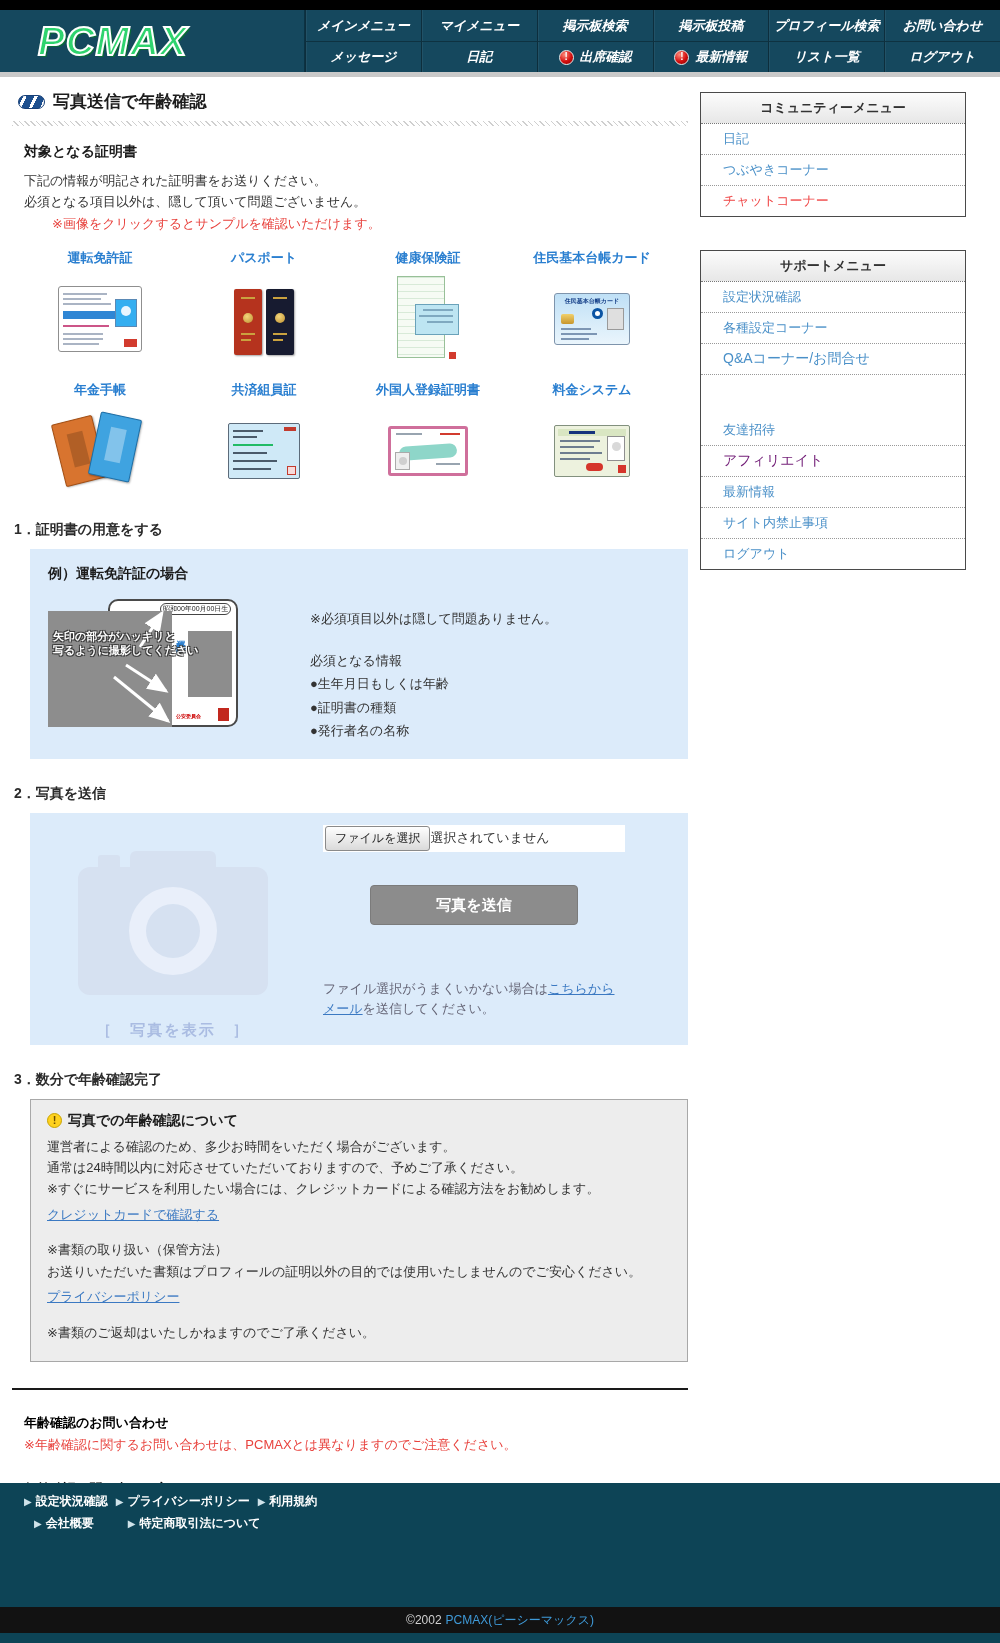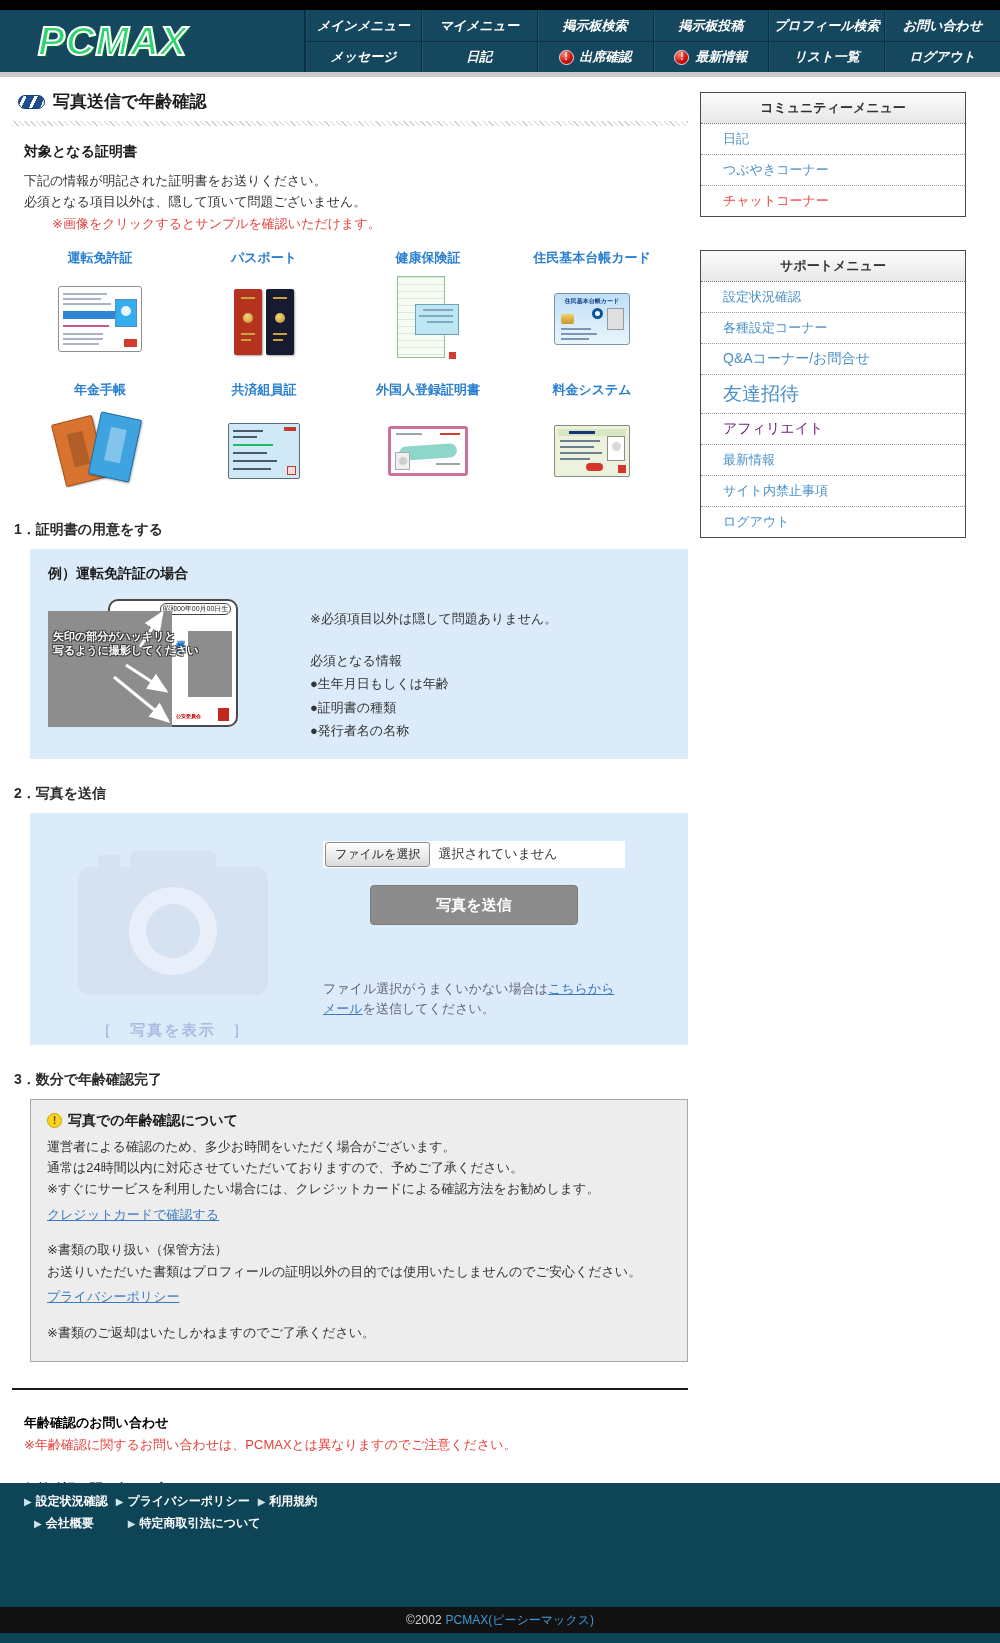--- a/index.html
+++ b/index.html
@@ -134,21 +134,21 @@
 
   
   .box2 { position:relative; margin-left:18px; width:658px; height:232px; background:#dcebfa; }
   .camera-wrap { position:absolute; left:18px; top:36px; width:250px; text-align:center; }
   .cam-body { position:relative; width:190px; height:128px; background:#d6e1f1; border-radius:12px; margin:18px auto 0; }
   .cam-top { position:absolute; top:-16px; left:52px; width:86px; height:20px; background:#d6e1f1; border-radius:6px 6px 0 0; }
   .cam-btn { position:absolute; top:-12px; left:20px; width:22px; height:12px; background:#d6e1f1; border-radius:3px 3px 0 0; }
   .cam-lens-o { position:absolute; top:20px; left:51px; width:88px; height:88px; border-radius:50%; background:#e9effa; }
   .cam-lens-i { position:absolute; top:17px; left:17px; width:54px; height:54px; border-radius:50%; background:#d6e1f1; }
   .photo-show { margin-top:26px; font-size:15px; font-weight:bold; color:#aabce2; letter-spacing:2px; }
-  .file-row { position:absolute; left:293px; top:28px; width:302px; height:27px; background:#fff; display:flex; align-items:center; gap:8px; padding-left:2px; }
+  .file-row { position:absolute; left:293px; top:12px; width:302px; height:27px; background:#fff; display:flex; align-items:center; padding-left:2px; }
   .file-btn { font-size:12px; color:#222; background:linear-gradient(#fefefe,#dadada); border:1px solid #8a8a8a; border-radius:3px; padding:3px 9px; cursor:pointer; white-space:nowrap; }
   .file-status { font-size:13px; color:#333; }
   .submit-btn { position:absolute; left:340px; top:72px; width:208px; height:40px; background:#8c8c8c; border:1px solid #7b7b7b; border-radius:4px;
                 color:#fff; font-size:15px; font-weight:bold; text-align:center; line-height:38px; cursor:pointer; }
   .help { position:absolute; left:293px; top:166px; width:302px; font-size:13px; color:#667; line-height:1.6; }
   a.blue-link { color:#3b79c2; text-decoration:underline; cursor:pointer; }
 
   
   .gray-box { margin-left:18px; width:658px; background:#ededed; border:1px solid #a8a8a8; padding:12px 16px 18px; }
   .warn-row { display:flex; align-items:center; gap:6px; font-size:14px; font-weight:bold; color:#1c1c1c; margin-bottom:6px; }
@@ -462,21 +462,21 @@
       <div style="background:linear-gradient(#fcfcfc,#e7e7e7); border-bottom:1px dotted #777; text-align:center; font-size:13px; font-weight:bold; color:#333; padding:6px 0;">コミュニティーメニュー</div>
       <div style="padding:6px 0 6px 22px; font-size:13px; color:#4a90c8; border-bottom:1px dotted #999; cursor:pointer;">日記</div>
       <div style="padding:6px 0 6px 22px; font-size:13px; color:#4a90c8; border-bottom:1px dotted #999; cursor:pointer;">つぶやきコーナー</div>
       <div style="padding:6px 0 6px 22px; font-size:13px; color:#ef4444; cursor:pointer;">チャットコーナー</div>
     </div>
     <div style="border:1px solid #4a4a4a; background:#fff;">
       <div style="background:linear-gradient(#fcfcfc,#e7e7e7); border-bottom:1px dotted #777; text-align:center; font-size:13px; font-weight:bold; color:#333; padding:6px 0;">サポートメニュー</div>
       <div style="padding:6px 0 6px 22px; font-size:13px; color:#4a90c8; border-bottom:1px dotted #999; cursor:pointer;">設定状況確認</div>
       <div style="padding:6px 0 6px 22px; font-size:13px; color:#4a90c8; border-bottom:1px dotted #999; cursor:pointer;">各種設定コーナー</div>
       <div style="padding:6px 0 6px 22px; font-size:14px; color:#4a90c8; border-bottom:1px dotted #999; cursor:pointer;">Q&amp;Aコーナー/お問合せ</div>
-      <div style="padding:6px 0 6px 22px; font-size:19px; color:#4a90c8; border-bottom:1px dotted #999; cursor:pointer;">友達招待</div>
+      <div style="padding:6px 0 6px 22px; font-size:13px; color:#4a90c8; border-bottom:1px dotted #999; cursor:pointer;margin-top:40px;">友達招待</div>
       <div style="padding:6px 0 6px 22px; font-size:14px; color:#701a75; border-bottom:1px dotted #999; cursor:pointer;">アフィリエイト</div>
       <div style="padding:6px 0 6px 22px; font-size:13px; color:#4a90c8; border-bottom:1px dotted #999; cursor:pointer;">最新情報</div>
       <div style="padding:6px 0 6px 22px; font-size:13px; color:#4a90c8; border-bottom:1px dotted #999; cursor:pointer;">サイト内禁止事項</div>
       <div style="padding:6px 0 6px 22px; font-size:13px; color:#4a90c8; cursor:pointer;">ログアウト</div>
     </div>
   </div>
 
   <div class="footer">
     <div class="f-links">
       <div class="f-row">

